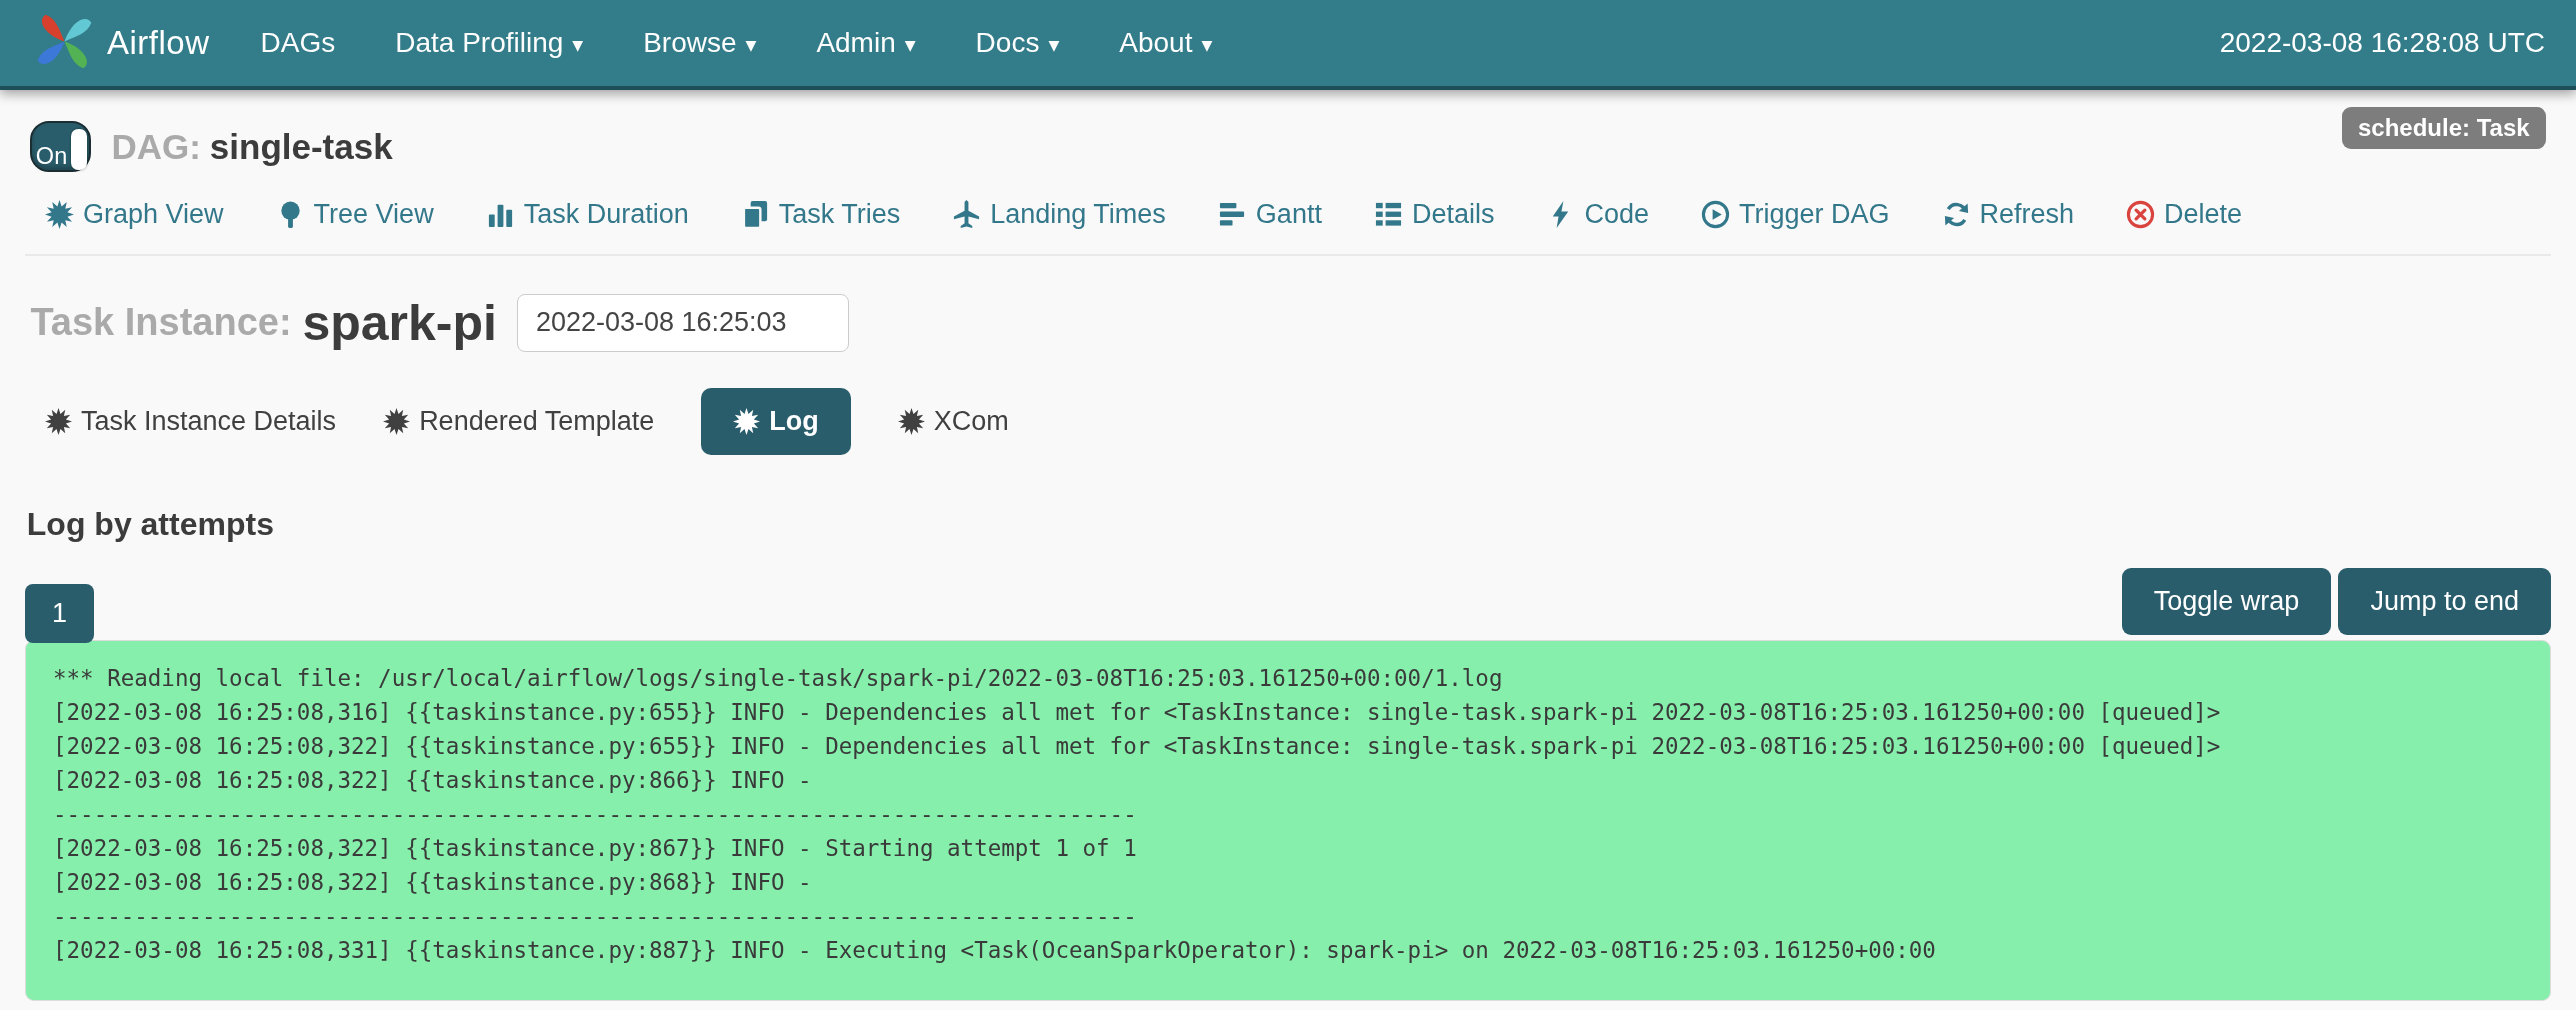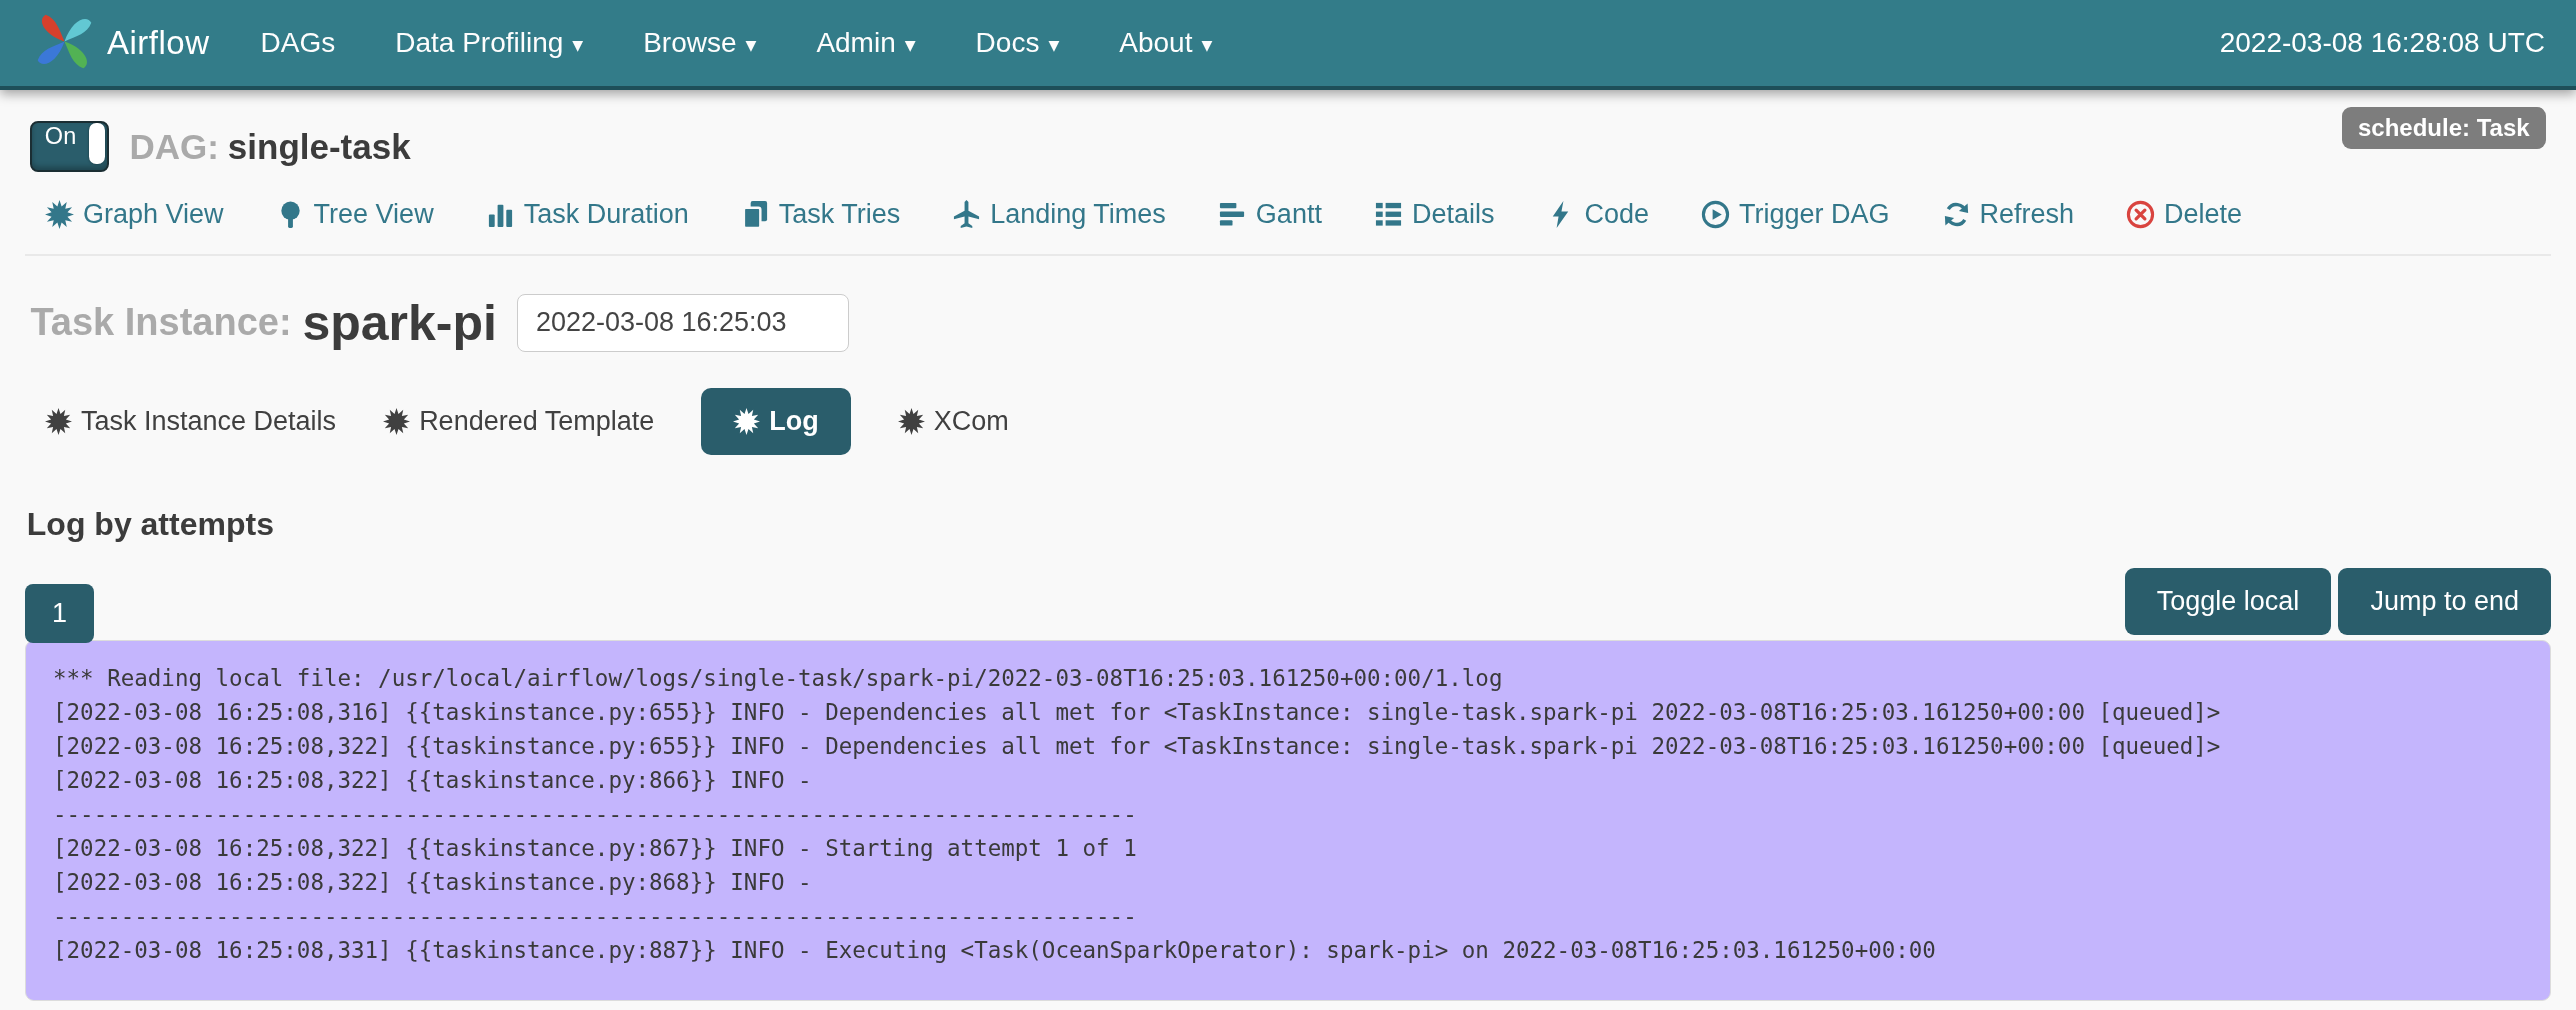--- a/index.html
+++ b/index.html
@@ -15,22 +15,22 @@
   .nav-items { display:flex; align-items:center; gap:60px; }
   .nav-link { color:#fdfdfd; font-size:28px; text-decoration:none; display:flex;
     align-items:center; gap:9px; cursor:pointer; }
   .caret { font-size:21.6px; position:relative; top:1.8px; }
   .nav-clock { margin-left:auto; color:#fff; font-size:28px; }
 
   
   main { padding:31px 25px 0; }
 
   .dag-header-row { display:flex; align-items:center; padding:0 5.4px; }
-  .toggle { width:79px; height:51px; background:#2a5d6b; border:2.7px solid #1b2e33;
-    border-radius:8px; display:flex; align-items:flex-start; cursor:pointer;
+  .toggle { width:61px; height:51px; background:#2a5d6b; border:2.7px solid #1b2e33;
+    border-radius:19px; display:flex; align-items:flex-end; cursor:pointer;
     box-shadow:inset 0 -3.6px 5.4px rgba(0,0,0,.25); }
   .toggle-label { color:#fff; font-size:23.5px; flex:1; text-align:center; }
   .toggle-knob { width:16px; height:41px; background:#fff; border-radius:7.2px; margin-right:2.7px;
     box-shadow:0 0 2.7px rgba(0,0,0,.4); }
   .dag-title { margin-left:20px; font-size:35px; font-weight:bold; color:#aaa; }
   .dag-name { color:#3c3c3c; margin-left:9px; }
   .schedule-badge { margin-left:auto; align-self:flex-start; margin-top:-14.4px;
     background:#7d7d7d; color:#fff; font-weight:bold; font-size:24px;
     padding:7.2px 16px; border-radius:9px; }
 
@@ -61,21 +61,21 @@
   
   .log-heading { font-size:32px; font-weight:bold; color:#3c3c3c; margin:51px 0 0 1.8px; }
   .attempts-row { display:flex; align-items:flex-end; margin-top:25px; }
   .attempt-tab { background:#2a5d6b; color:#fff; font-size:27px; padding:14.4px 27px;
     border-radius:8px; position:relative; z-index:2; margin-bottom:-3.6px; cursor:pointer; }
   .log-buttons { margin-left:auto; display:flex; gap:7.2px; margin-bottom:5.4px; }
   .log-btn { background:#2a5d6b; color:#fff; border:none; font-size:27px;
     padding:18px 32px; border-radius:9px; cursor:pointer;
     font-family:"Liberation Sans", sans-serif; }
 
-  .log-box { border:1.8px solid #dcdcdc; border-radius:9px; background:#c4b5fd;
+  .log-box { border:1.8px solid #dcdcdc; border-radius:9px; background:#86efac;
     padding:20px 27px; height:361px; overflow:hidden; position:relative; z-index:1; }
   .log-line { font-family:"DejaVu Sans Mono", monospace; font-size:22.5px;
     line-height:34px; color:#3a3a3a; white-space:pre; }
 </style>
 </head>
 <body>
 
 <nav class="navbar">
   <div class="brand">
     <span>
@@ -245,21 +245,21 @@
         </svg>
       <span>XCom</span>
     </a>
   </div>
 
   <h2 class="log-heading">Log by attempts</h2>
 
   <div class="attempts-row">
     <span class="attempt-tab">1</span>
     <div class="log-buttons">
-      <button class="log-btn">Toggle local</button>
+      <button class="log-btn">Toggle wrap</button>
       <button class="log-btn">Jump to end</button>
     </div>
   </div>
 
   <div class="log-box">
     <div class="log-line">*** Reading local file: /usr/local/airflow/logs/single-task/spark-pi/2022-03-08T16:25:03.161250+00:00/1.log</div>
     <div class="log-line">[2022-03-08 16:25:08,316] {{taskinstance.py:655}} INFO - Dependencies all met for &lt;TaskInstance: single-task.spark-pi 2022-03-08T16:25:03.161250+00:00 [queued]&gt;</div>
     <div class="log-line">[2022-03-08 16:25:08,322] {{taskinstance.py:655}} INFO - Dependencies all met for &lt;TaskInstance: single-task.spark-pi 2022-03-08T16:25:03.161250+00:00 [queued]&gt;</div>
     <div class="log-line">[2022-03-08 16:25:08,322] {{taskinstance.py:866}} INFO - </div>
     <div class="log-line">--------------------------------------------------------------------------------</div>

